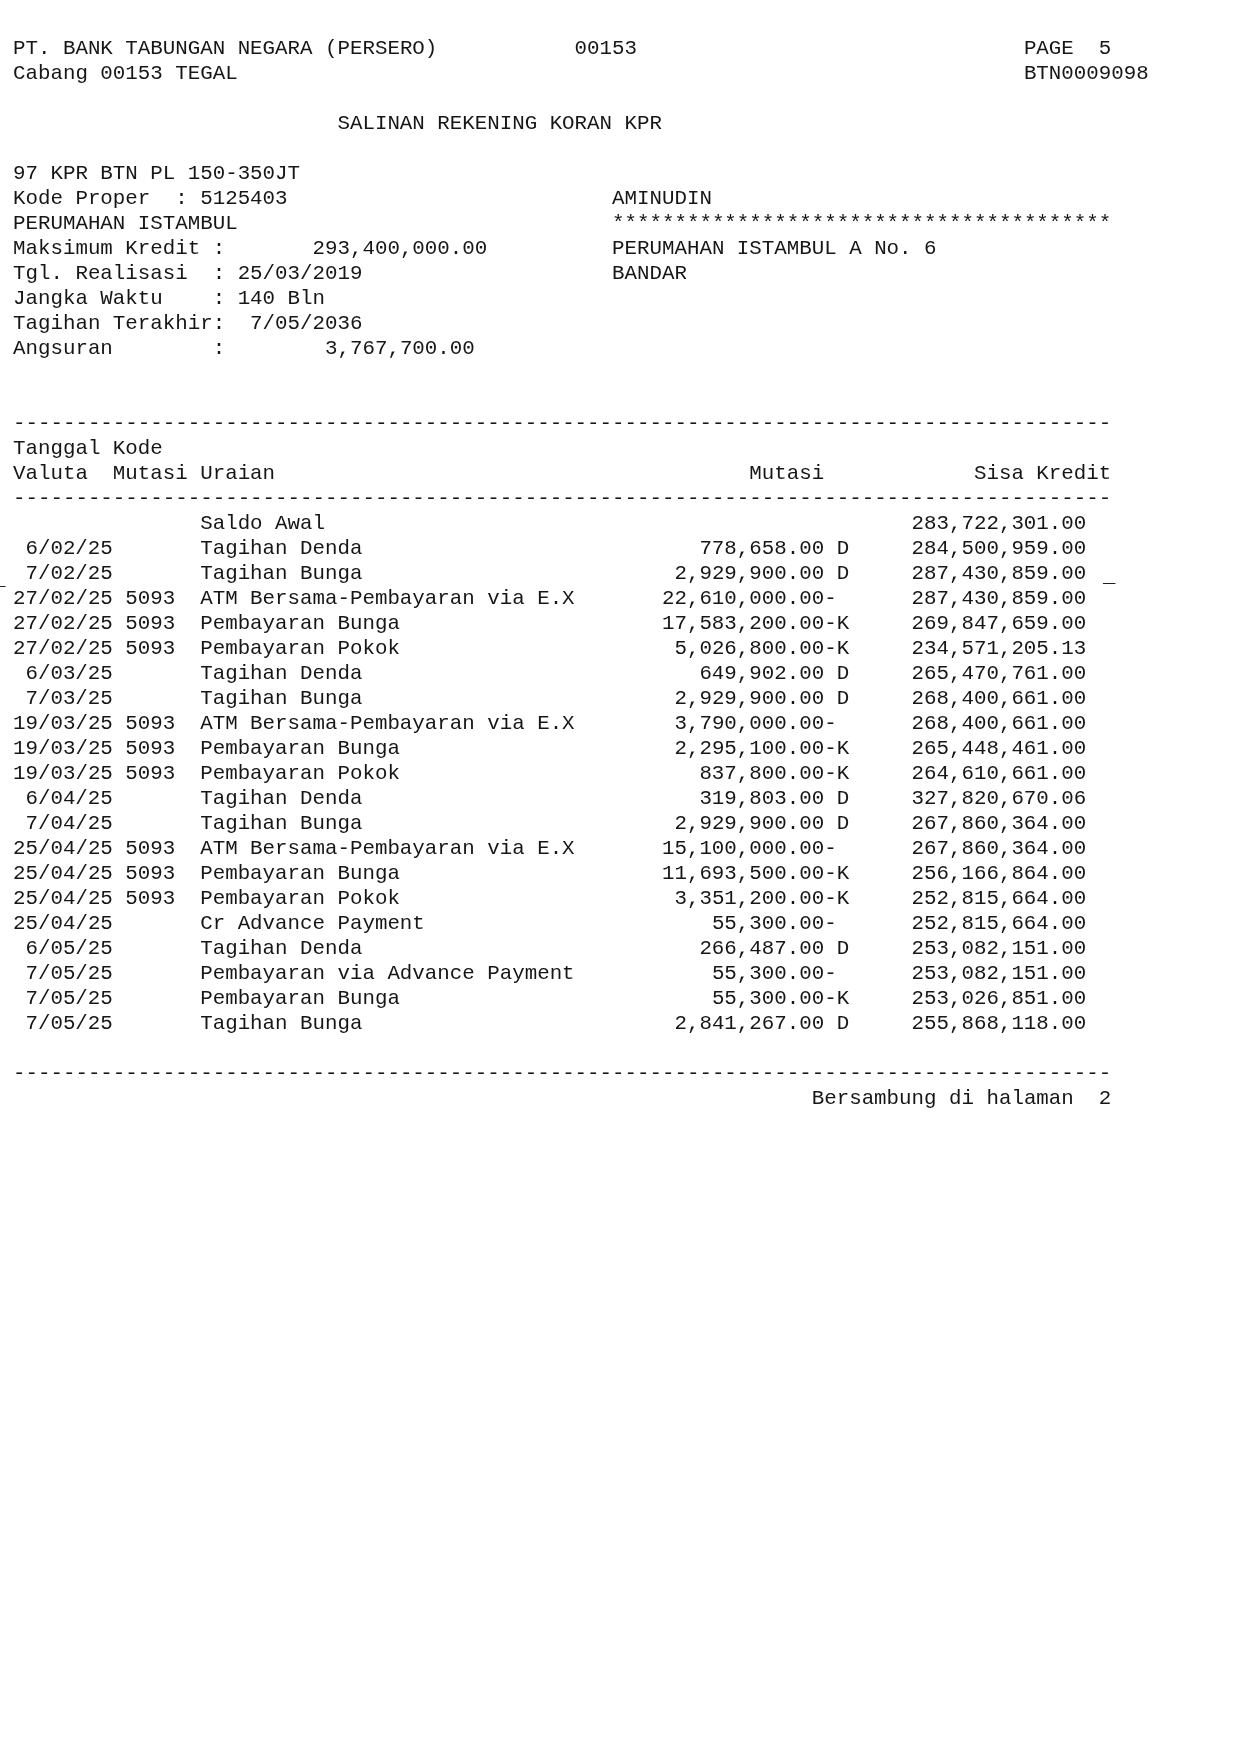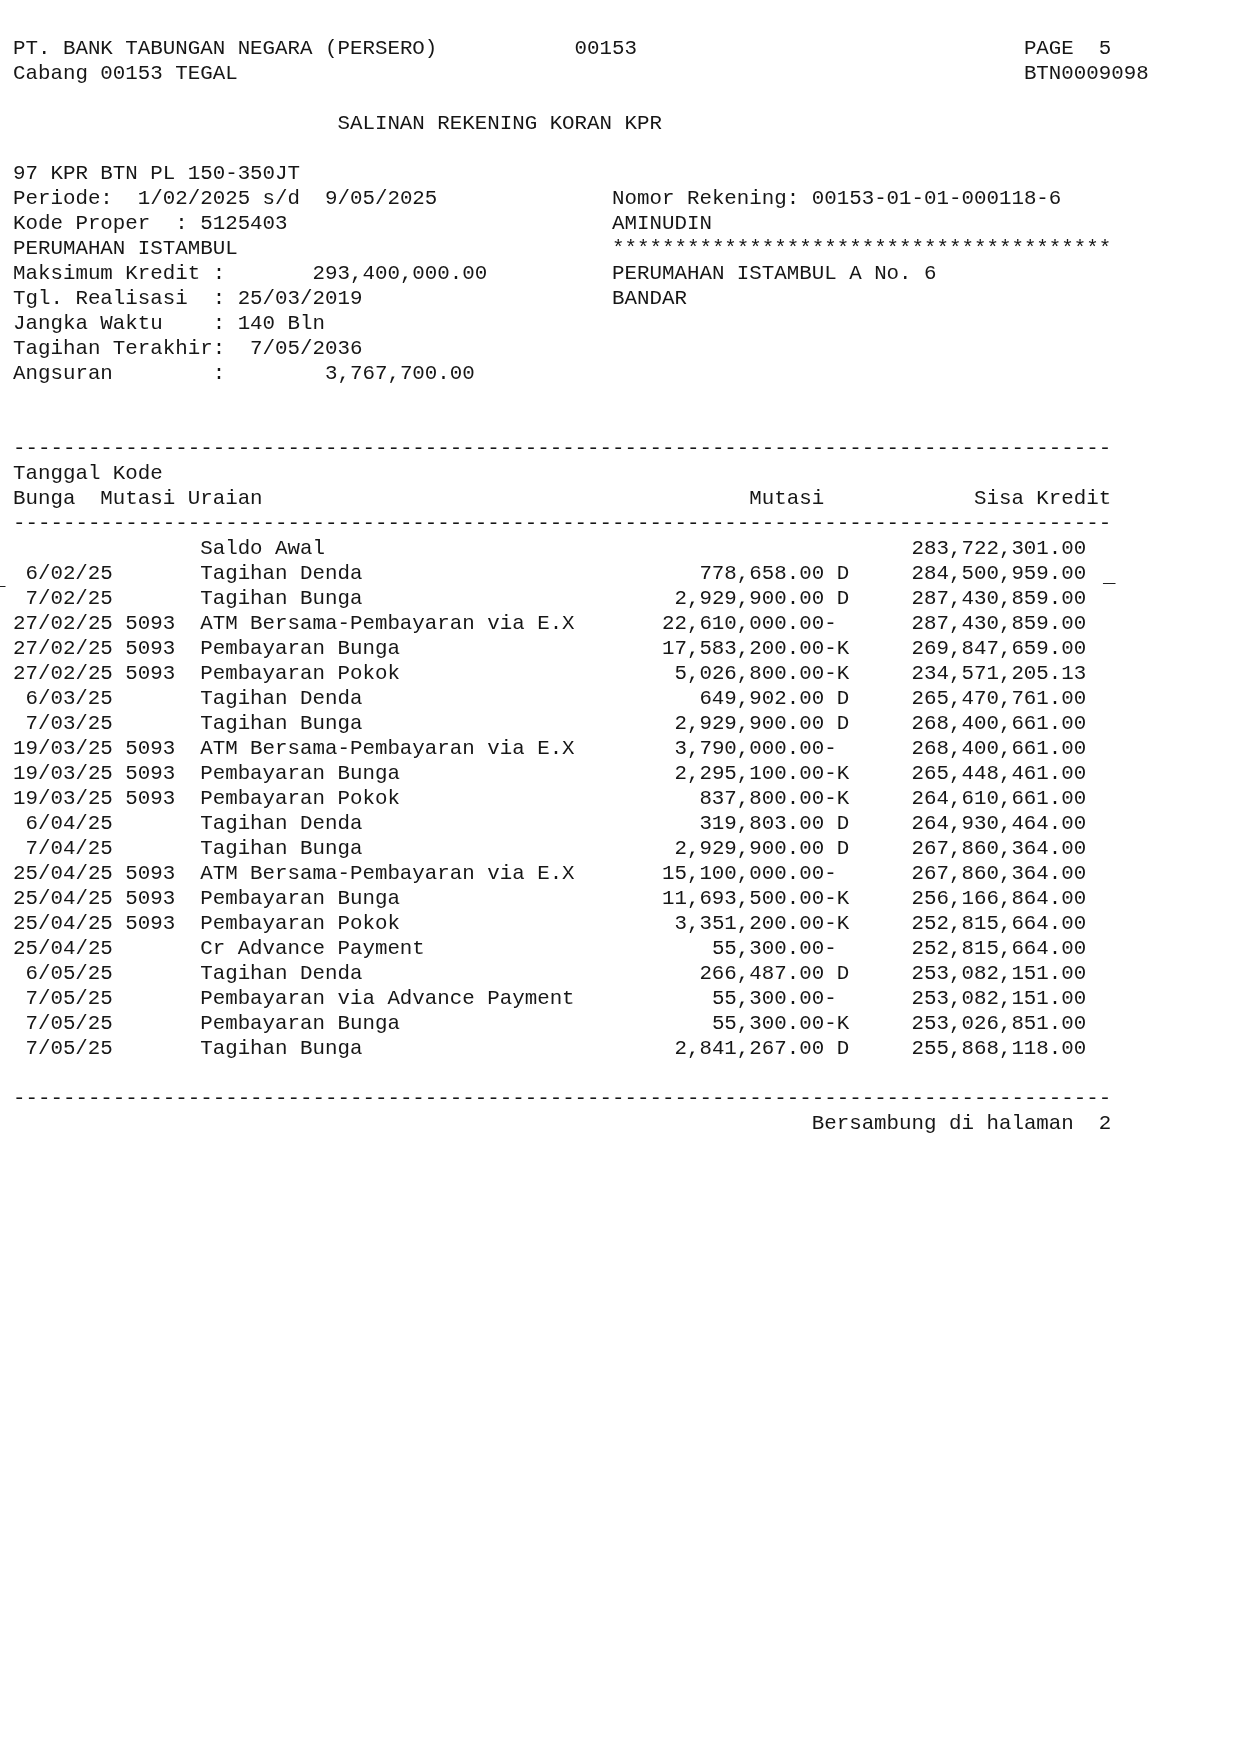--- a/index.html
+++ b/index.html
@@ -50,24 +50,20 @@
   <div class="line">
     <span class="f c26">SALINAN REKENING KORAN KPR</span>
   </div>
   <div class="line"></div>
 
   <div class="line">
     <span class="f c0">97 KPR BTN PL 150-350JT</span>
     <span class="f c48"></span>
   </div>
   <div class="line">
-    <span class="f c0">Periode:  1/02/2025 s/d  9/05/2025</span>
-    <span class="f c48">Nomor Rekening: 00153-01-01-000118-6</span>
-  </div>
-  <div class="line">
     <span class="f c0">Kode Proper  : 5125403</span>
     <span class="f c48">AMINUDIN</span>
   </div>
   <div class="line">
     <span class="f c0">PERUMAHAN ISTAMBUL</span>
     <span class="f c48">****************************************</span>
   </div>
   <div class="line">
     <span class="f c0">Maksimum Kredit :       293,400,000.00</span>
     <span class="f c48">PERUMAHAN ISTAMBUL A No. 6</span>
@@ -91,21 +87,21 @@
   <div class="line"></div>
   <div class="line"></div>
 
   <div class="line">
     <span class="f c0">----------------------------------------------------------------------------------------</span>
   </div>
   <div class="line">
     <span class="f c0">Tanggal Kode</span>
   </div>
   <div class="line">
-    <span class="f c0">Bunga  Mutasi Uraian</span>
+    <span class="f c0">Valuta  Mutasi Uraian</span>
     <span class="f hm">Mutasi</span>
     <span class="f hs">Sisa Kredit</span>
   </div>
   <div class="line">
     <span class="f c0">----------------------------------------------------------------------------------------</span>
   </div>
 
   <div class="line">
     <span class="f cd"></span>
     <span class="f ck"></span>
@@ -193,21 +189,21 @@
     <span class="f ca">837,800.00</span>
     <span class="f cs">-K</span>
     <span class="f cb">264,610,661.00</span>
   </div>
   <div class="line">
     <span class="f cd">6/04/25</span>
     <span class="f ck"></span>
     <span class="f cu">Tagihan Denda</span>
     <span class="f ca">319,803.00</span>
     <span class="f cs"> D</span>
-    <span class="f cb">264,930,464.00</span>
+    <span class="f cb">327,820,670.06</span>
   </div>
   <div class="line">
     <span class="f cd">7/04/25</span>
     <span class="f ck"></span>
     <span class="f cu">Tagihan Bunga</span>
     <span class="f ca">2,929,900.00</span>
     <span class="f cs"> D</span>
     <span class="f cb">267,860,364.00</span>
   </div>
   <div class="line">

